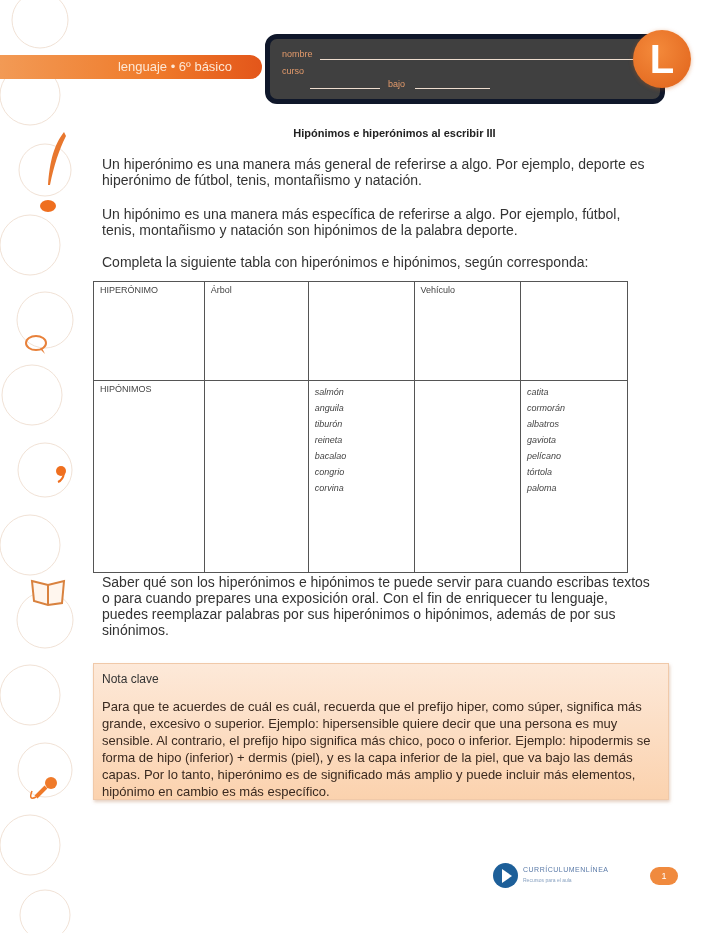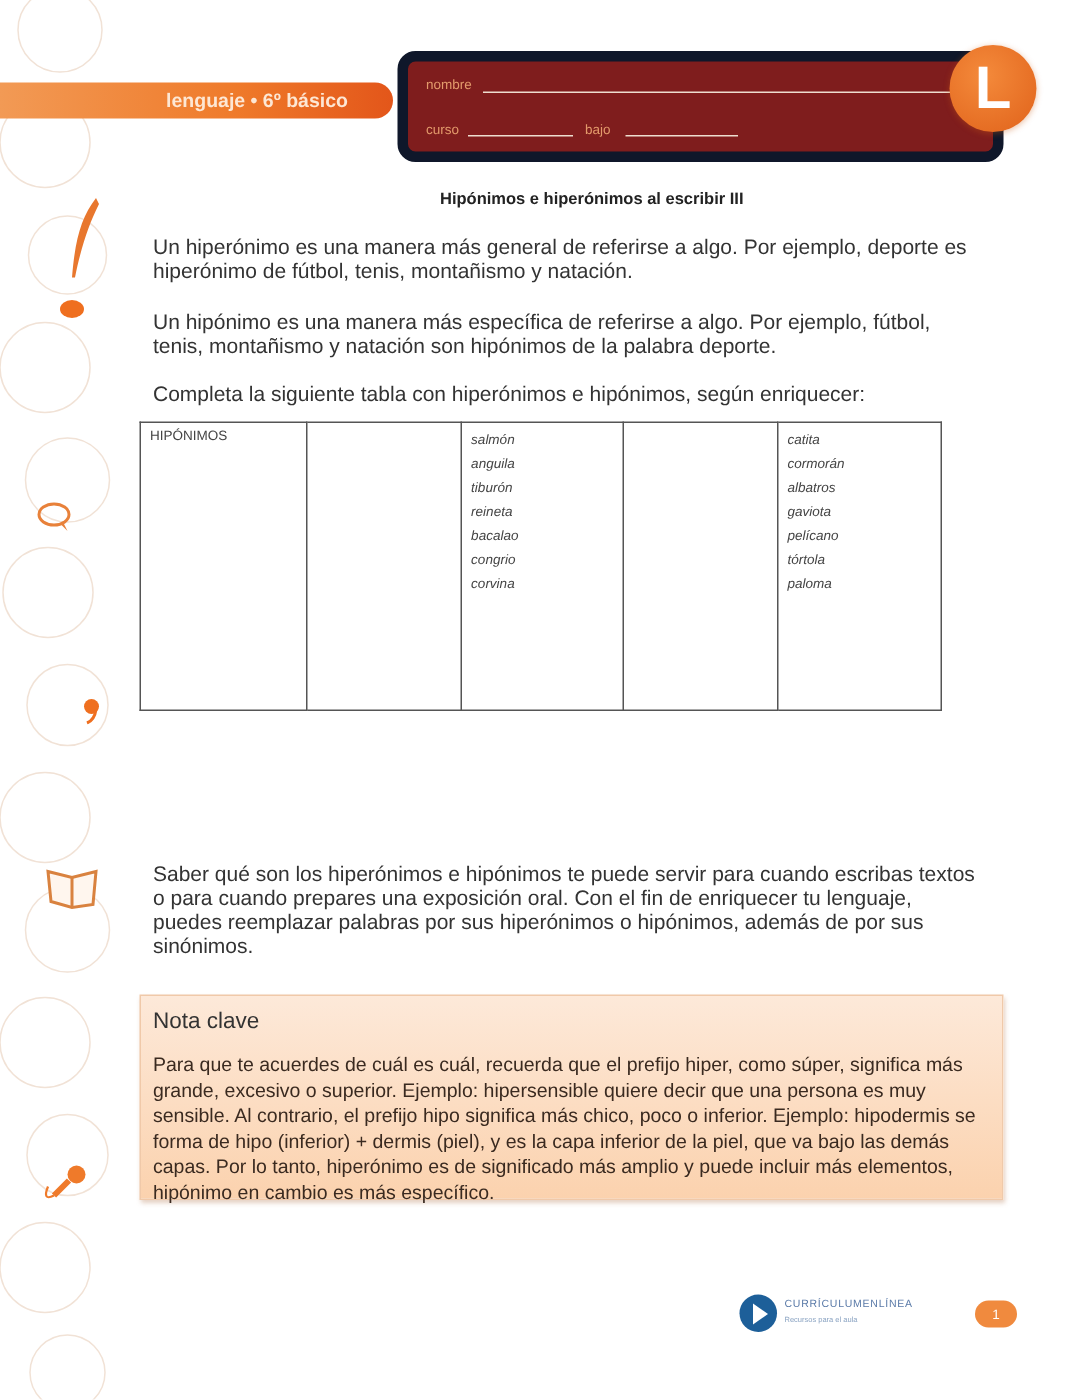--- a/index.html
+++ b/index.html
@@ -2,40 +2,40 @@
 <html><head>
 <meta charset="utf-8">
 <style>
   html, body { margin:0; padding:0; }
   body { width:720px; height:933px; background:#ffffff; position:relative; overflow:hidden;
          font-family:"Liberation Sans", sans-serif; color:#222; }
   .swirl-strip { position:absolute; left:0; top:0; width:80px; height:933px; }
   .header-band { position:absolute; left:0; top:55px; width:262px; height:24px;
                  background:linear-gradient(90deg,#f29a55 0%,#ef7a2a 60%,#e3561a 100%);
                  border-radius:0 14px 14px 0; }
-  .header-band .subject { position:absolute; right:30px; top:4px; color:#fde7d4; font-size:13px;font-weight:bold; }
+  .header-band .subject { position:absolute; right:30px; top:4px; color:#fde7d4; font-size:13px; }
   .name-box { position:absolute; left:265px; top:34px; width:390px; height:60px;
-              border:7px solid #0f172a; border-radius:12px; background:#7f1d1d; }
+              border:5px solid #0f172a; border-radius:12px; background:#404040; }
   .name-box .lbl { position:absolute; font-size:9px; color:#e39a6b; }
   .name-box .line { position:absolute; height:0; border-bottom:1px solid #eeddcf; }
   .badge-L { position:absolute; left:633px; top:30px; width:58px; height:58px; border-radius:50%;
              background:radial-gradient(circle at 40% 35%,#f48a3b,#e0621a); color:#fff;
              font-size:40px; font-weight:bold; text-align:center; line-height:58px;
              box-shadow:0 1px 4px rgba(200,90,20,0.4); }
   .title { position:absolute; left:0; width:720px; top:127px; text-align:center; font-size:11px; font-weight:bold; padding-left:69px; box-sizing:border-box; }
   .para { position:absolute; left:102px; width:550px; font-size:14px; line-height:16px; color:#333; }
   table.hyp { position:absolute; left:93px; top:281px; width:535px; border-collapse:collapse; }
   table.hyp td { border:1.5px solid #555; vertical-align:top; font-size:9px; color:#444; padding:3px 6px; width:107px; }
   table.hyp tr.r1 td { height:92px; }
   table.hyp tr.r2 td { height:185px; }
   table.hyp td .word { display:block; font-style:italic; line-height:16px; }
   .note { position:absolute; left:93px; top:663px; width:576px; height:137px; box-sizing:border-box;
           background:linear-gradient(180deg,#fde9d9 0%,#fbd2ae 100%);
           border:1px solid #f0c9a9; box-shadow:1px 2px 3px rgba(180,120,80,0.35); padding:8px 8px; }
-  .note .note-title { font-size:15px; color:#333; margin-bottom:12px; }
+  .note .note-title { font-size:12px; color:#333; margin-bottom:12px; }
   .note .note-body { font-size:13px; line-height:17px; color:#3a2a20; }
   .footer-logo { position:absolute; left:493px; top:862px; width:140px; height:28px; }
   .footer-logo .circle { position:absolute; left:0; top:1px; width:25px; height:25px; border-radius:50%; background:#1d5f99; }
   .footer-logo .circle:after { content:""; position:absolute; left:9px; top:6px; border-left:10px solid #fff; border-top:7px solid transparent; border-bottom:7px solid transparent; }
   .footer-logo .name { position:absolute; left:30px; top:4px; font-size:7px; color:#5a7aa8; letter-spacing:0.5px; }
   .footer-logo .tag { position:absolute; left:30px; top:15px; font-size:5px; color:#8aa3c2; }
   .page-num { position:absolute; left:650px; top:867px; width:28px; height:18px; border-radius:9px; background:#f08a3e; color:#fff; font-size:9px; text-align:center; line-height:18px; }
 </style>
 </head>
 <body>
@@ -80,34 +80,41 @@
     <line x1="22" y1="12" x2="12" y2="22" stroke="#ef7a2a" stroke-width="4"></line>
     <path d="M12 22 Q4 26 8 16" stroke="#ef7a2a" stroke-width="1.5" fill="none"></path>
   </svg>
 
 <div class="header-band">
   <span class="subject">lenguaje • 6º básico</span>
 </div>
 <div class="name-box">
   <span class="lbl" style="left:12px;top:10px">nombre</span>
   <span class="line" style="left:50px;top:20px;width:320px"></span>
-  <span class="lbl" style="left:12px;top:40px">curso</span>
+  <span class="lbl" style="left:12px;top:27px">curso</span>
   <span class="line" style="left:40px;top:49px;width:70px"></span>
   <span class="lbl" style="left:118px;top:40px">bajo</span>
   <span class="line" style="left:145px;top:49px;width:75px"></span>
 </div>
 <div class="badge-L">L</div>
 
 <div class="title">Hipónimos e hiperónimos al escribir III</div>
 <div class="para" style="top:156px">Un hiperónimo es una manera más general de referirse a algo. Por ejemplo, deporte es hiperónimo de fútbol, tenis, montañismo y natación.</div>
 <div class="para" style="top:206px">Un hipónimo es una manera más específica de referirse a algo. Por ejemplo, fútbol, tenis, montañismo y natación son hipónimos de la palabra deporte.</div>
-<div class="para" style="top:254px">Completa la siguiente tabla con hiperónimos e hipónimos, según enriquecer:</div>
+<div class="para" style="top:254px">Completa la siguiente tabla con hiperónimos e hipónimos, según corresponda:</div>
 
 <table class="hyp">
   <tbody>
+      <tr class="r1">
+    <td>HIPERÓNIMO</td>
+    <td>Árbol</td>
+    <td></td>
+    <td>Vehículo</td>
+    <td></td>
+  </tr>
   <tr class="r2">
     <td>HIPÓNIMOS</td>
     <td></td>
     <td>
       <span class="word">salmón</span>
       <span class="word">anguila</span>
       <span class="word">tiburón</span>
       <span class="word">reineta</span>
       <span class="word">bacalao</span>
       <span class="word">congrio</span>

